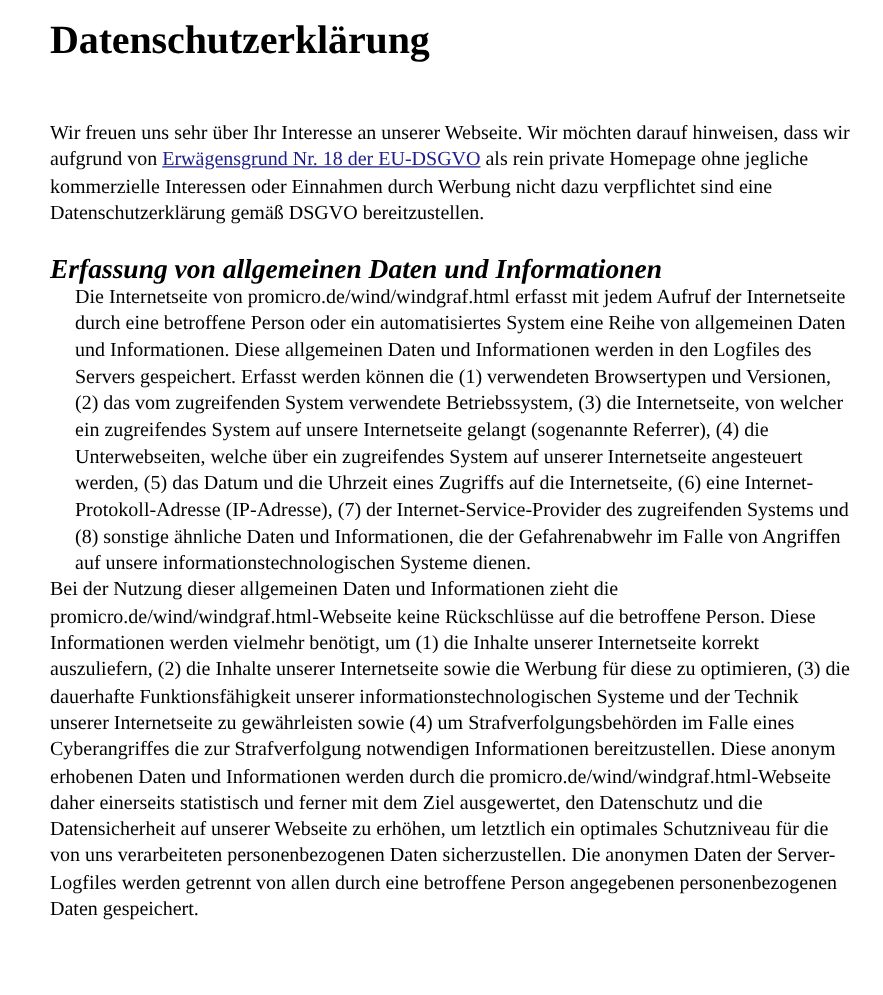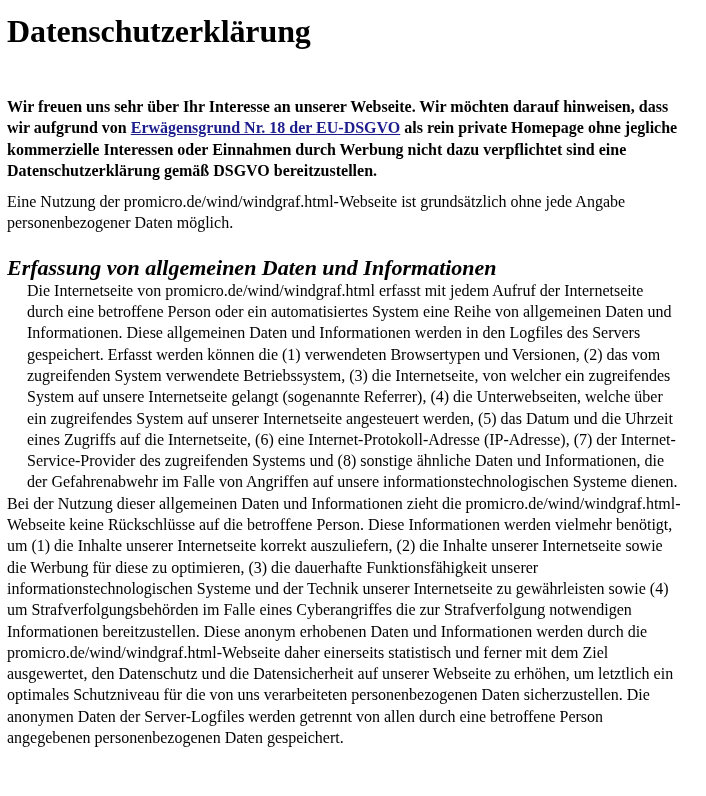--- a/index.html
+++ b/index.html
@@ -10,37 +10,36 @@
     }
     body {
       width: 706px;
       height: 796px;
       overflow: hidden;
       font-family: "Liberation Serif", "DejaVu Serif", serif;
       font-size: 16px;
       line-height: 21.3px;
     }
     .page {
-      padding: 0 24px 0 7px;
+      padding: 0 24px 0 40px;
     }
     h1 {
       font-family: "Liberation Serif", "DejaVu Serif", serif;
       font-size: 32px;
       font-weight: bold;
       margin: 0;
       padding-top: 13px;
       line-height: 36px;
       letter-spacing: -0.1px;
     }
     p {
       margin: 0;
     }
     .intro {
       margin-top: 47px;
-      font-weight: bold;
     }
     .p2 {
       margin-top: 10px;
     }
     h2 {
       font-family: "Liberation Serif", "DejaVu Serif", serif;
       font-size: 22px;
       font-weight: bold;
       margin: 22px 0 0 0;
       line-height: 24px;
@@ -57,19 +56,18 @@
     a.link-dsgvo { color: #1c1c8c; }
   </style>
 </head>
 <body>
 
 <div class="page">
   <h1>Datenschutzerklärung</h1>
 
   <p class="intro"><span>Wir freuen uns sehr über Ihr Interesse an unserer Webseite. Wir möchten darauf hinweisen, dass wir aufgrund von </span><a class="link-dsgvo" href="#">Erwägensgrund Nr. 18 der EU-DSGVO</a><span> als rein private Homepage ohne jegliche kommerzielle Interessen oder Einnahmen durch Werbung nicht dazu verpflichtet sind eine Datenschutzerklärung gemäß DSGVO bereitzustellen.</span></p>
 
-  <p class="p2">Eine Nutzung der promicro.de/wind/windgraf.html-Webseite ist grundsätzlich ohne jede Angabe personenbezogener Daten möglich.</p>
 
   <h2>Erfassung von allgemeinen Daten und Informationen</h2>
 
   <p class="sec1">Die Internetseite von promicro.de/wind/windgraf.html erfasst mit jedem Aufruf der Internetseite durch eine betroffene Person oder ein automatisiertes System eine Reihe von allgemeinen Daten und Informationen. Diese allgemeinen Daten und Informationen werden in den Logfiles des Servers gespeichert. Erfasst werden können die (1) verwendeten Browsertypen und Versionen, (2) das vom zugreifenden System verwendete Betriebssystem, (3) die Internetseite, von welcher ein zugreifendes System auf unsere Internetseite gelangt (sogenannte Referrer), (4) die Unterwebseiten, welche über ein zugreifendes System auf unserer Internetseite angesteuert werden, (5) das Datum und die Uhrzeit eines Zugriffs auf die Internetseite, (6) eine Internet-Protokoll-Adresse (IP-Adresse), (7) der Internet-Service-Provider des zugreifenden Systems und (8) sonstige ähnliche Daten und Informationen, die der Gefahrenabwehr im Falle von Angriffen auf unsere informationstechnologischen Systeme dienen.</p>
   <p>Bei der Nutzung dieser allgemeinen Daten und Informationen zieht die promicro.de/wind/windgraf.html-Webseite keine Rückschlüsse auf die betroffene Person. Diese Informationen werden vielmehr benötigt, um (1) die Inhalte unserer Internetseite korrekt auszuliefern, (2) die Inhalte unserer Internetseite sowie die Werbung für diese zu optimieren, (3) die dauerhafte Funktionsfähigkeit unserer informationstechnologischen Systeme und der Technik unserer Internetseite zu gewährleisten sowie (4) um Strafverfolgungsbehörden im Falle eines Cyberangriffes die zur Strafverfolgung notwendigen Informationen bereitzustellen. Diese anonym erhobenen Daten und Informationen werden durch die promicro.de/wind/windgraf.html-Webseite daher einerseits statistisch und ferner mit dem Ziel ausgewertet, den Datenschutz und die Datensicherheit auf unserer Webseite zu erhöhen, um letztlich ein optimales Schutzniveau für die von uns verarbeiteten personenbezogenen Daten sicherzustellen. Die anonymen Daten der Server-Logfiles werden getrennt von allen durch eine betroffene Person angegebenen personenbezogenen Daten gespeichert.</p>
 </div>
 
 </body></html>

